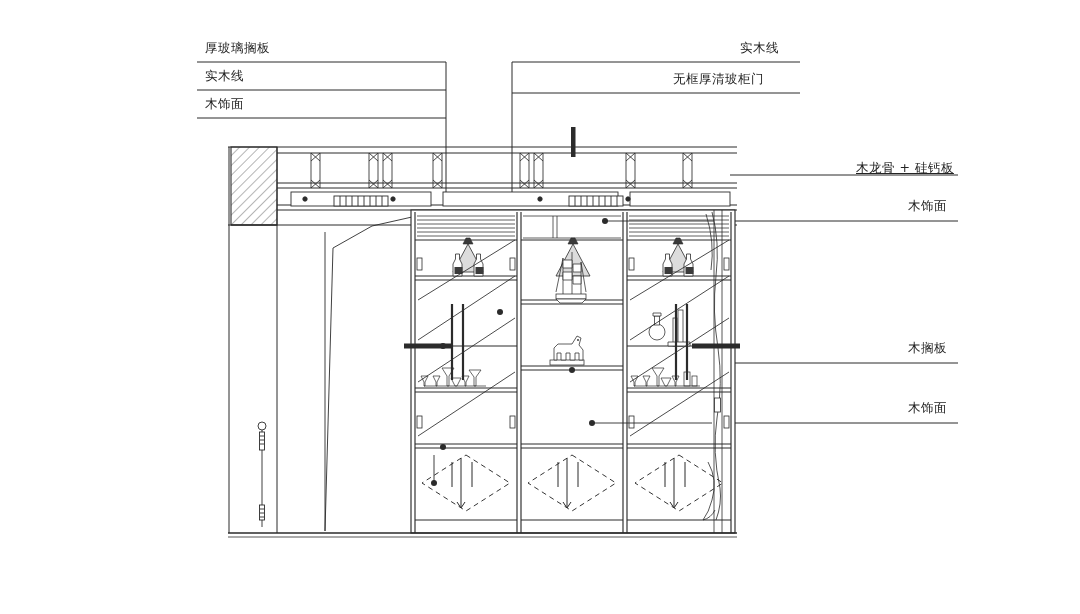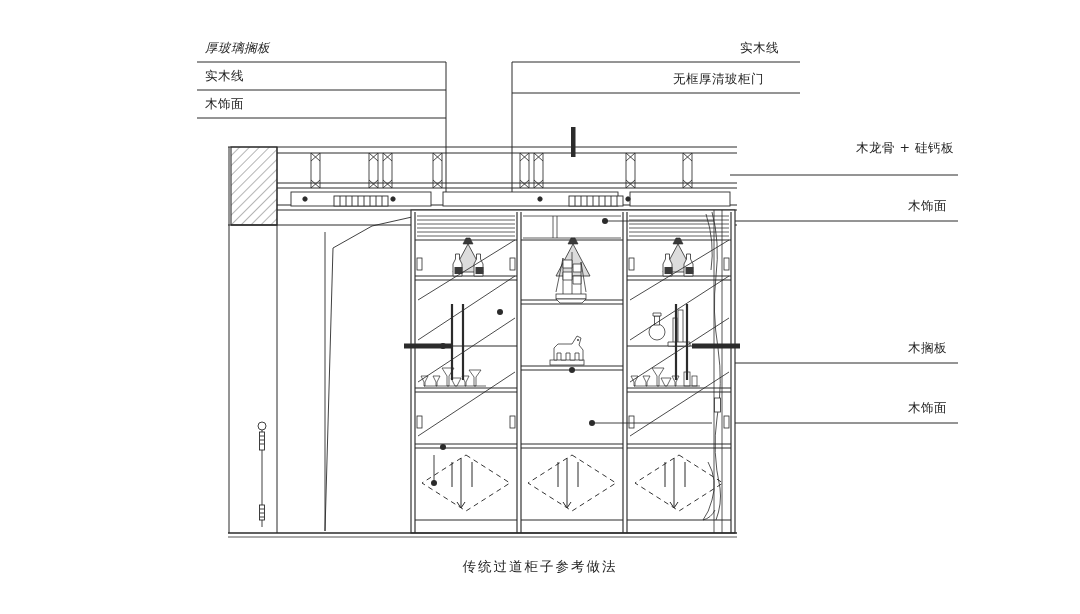--- a/index.html
+++ b/index.html
@@ -463,27 +463,26 @@
       <line x1="434" y1="455" x2="434" y2="483"></line>
     </g>
 
     <g stroke="#2b2b2b" fill="none">
       <line x1="228" y1="533" x2="737" y2="533" stroke-width="1.4"></line>
       <line x1="228" y1="537" x2="737" y2="537" stroke-width="0.8"></line>
     </g>
 
   </svg>
 
-  <div class="lbl" style="left:205px; top:42px;font-style:italic;">厚玻璃搁板</div>
+  <div class="lbl" style="left:205px; top:42px;">厚玻璃搁板</div>
   <div class="lbl" style="left:205px; top:70px;">实木线</div>
   <div class="lbl" style="left:205px; top:98px;">木饰面</div>
 
   <div class="lbl" style="left:740px; top:42px;">实木线</div>
   <div class="lbl" style="left:673px; top:73px;">无框厚清玻柜门</div>
 
-  <div class="lbl" style="left:856px; top:142px;">木龙骨 + 硅钙板</div>
+  <div class="lbl" style="left:856px; top:162px;text-decoration:underline;">木龙骨 + 硅钙板</div>
   <div class="lbl" style="left:908px; top:200px;">木饰面</div>
   <div class="lbl" style="left:908px; top:342px;">木搁板</div>
   <div class="lbl" style="left:908px; top:402px;">木饰面</div>
 
-  <div id="caption">传统过道柜子参考做法</div>
 
 </div>
 
 </body></html>

